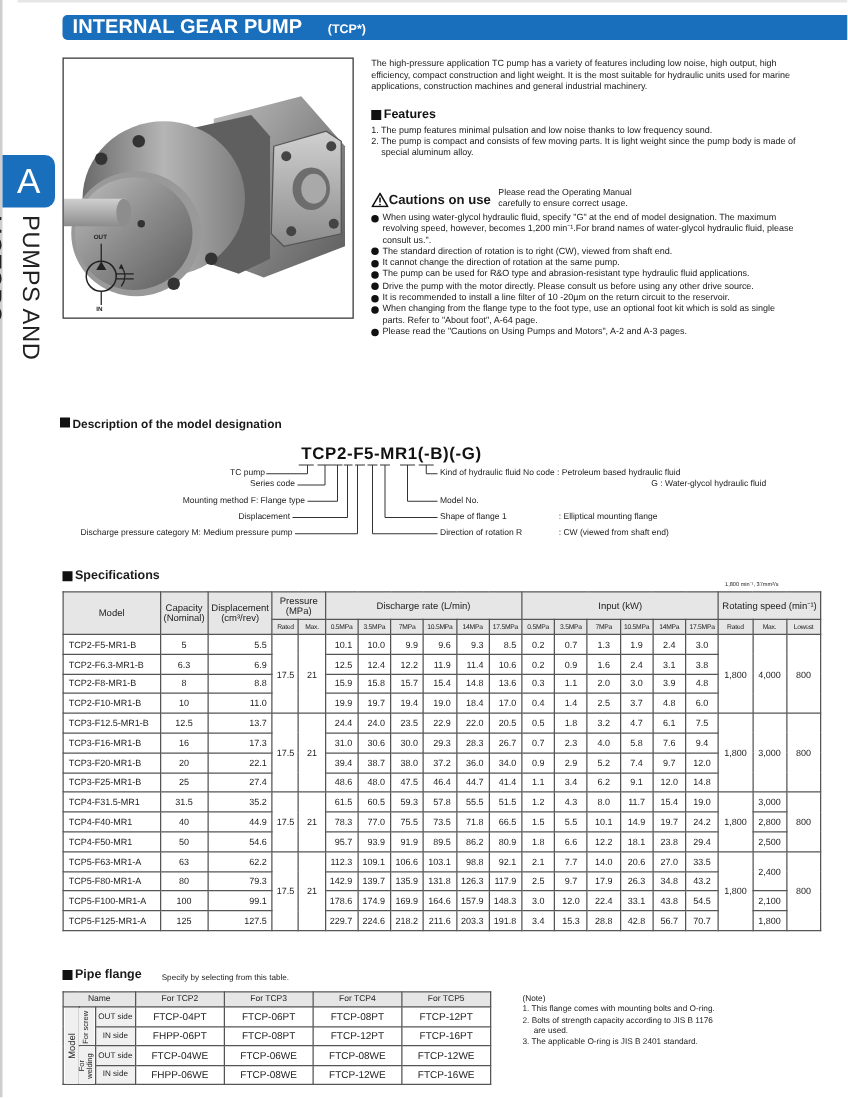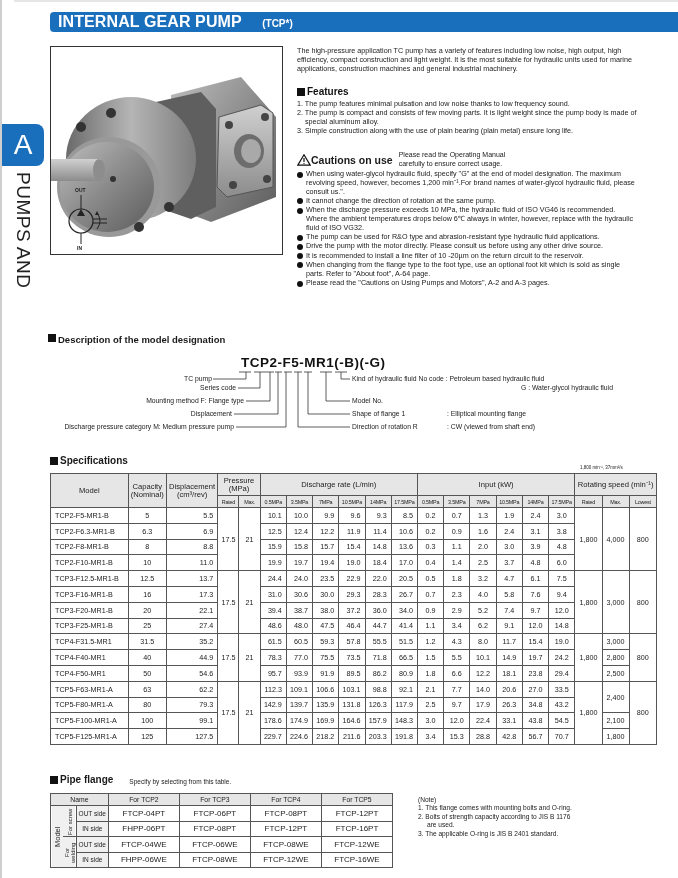--- a/index.html
+++ b/index.html
@@ -139,43 +139,42 @@
 <div class="intro">The high-pressure application TC pump has a variety of features including low noise, high output, high efficiency, compact construction and light weight. It is the most suitable for hydraulic units used for marine applications, construction machines and general industrial machinery.</div>
 
 <div class="features">
   <div class="sec-head">
     <span class="sq"></span>
     <span>Features</span>
   </div>
   <ol>
     <li>1. The pump features minimal pulsation and low noise thanks to low frequency sound.</li>
     <li>2. The pump is compact and consists of few moving parts. It is light weight since the pump body is made of special aluminum alloy.</li>
-    <li>3. Simple construction along with the use of plain bearing (plain metal) ensure long life.</li>
   </ol>
 </div>
 
 <div class="cautions">
   <div class="caut-head">
     <div class="caut-title">
       <svg width="14" height="12" viewBox="0 0 14 12">
         <polygon points="7,0.8 13.2,11.2 0.8,11.2" fill="none" stroke="#111" stroke-width="1.2"></polygon>
         <line x1="7" y1="4" x2="7" y2="8" stroke="#111" stroke-width="1.2"></line>
         <circle cx="7" cy="9.6" r="0.7" fill="#111"></circle>
       </svg>
       <span>Cautions on use</span>
     </div>
     <div class="caut-note">
       <div>Please read the Operating Manual</div>
       <div>carefully to ensure correct usage.</div>
     </div>
   </div>
   <ul class="caut-list">
     <li>When using water-glycol hydraulic fluid, specify "G" at the end of model designation. The maximum revolving speed, however, becomes 1,200 min⁻¹.For brand names of water-glycol hydraulic fluid, please consult us.".</li>
+    <li>The standard direction of rotation is to right (CW), viewed from shaft end.</li>
     <li>It cannot change the direction of rotation at the same pump.</li>
-    <li>When the discharge pressure exceeds 10 MPa, the hydraulic fluid of ISO VG46 is recommended. Where the ambient temperatures drops below 6℃ always in winter, however, replace with the hydraulic fluid of ISO VG32.</li>
     <li>The pump can be used for R&amp;O type and abrasion-resistant type hydraulic fluid applications.</li>
     <li>Drive the pump with the motor directly. Please consult us before using any other drive source.</li>
     <li>It is recommended to install a line filter of 10 -20µm on the return circuit to the reservoir.</li>
     <li>When changing from the flange type to the foot type, use an optional foot kit which is sold as single parts. Refer to "About foot", A-64 page.</li>
     <li>Please read the "Cautions on Using Pumps and Motors", A-2 and A-3 pages.</li>
   </ul>
 </div>
 
 <div class="desig-head">
   <span class="sq"></span>

